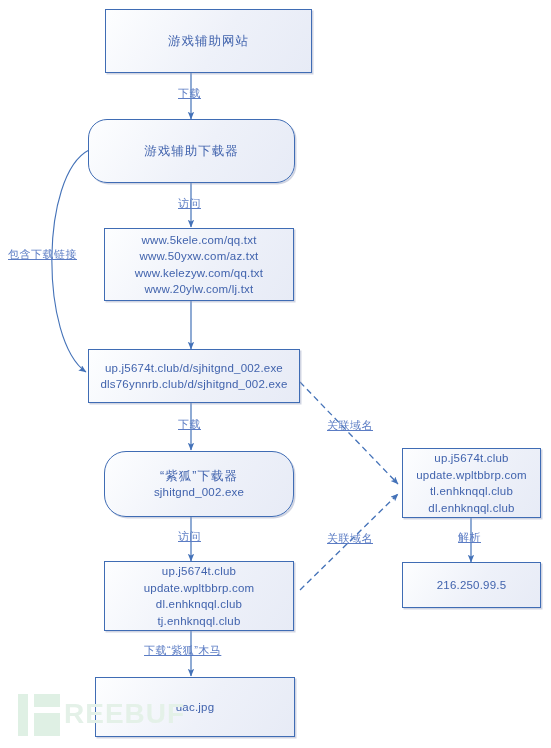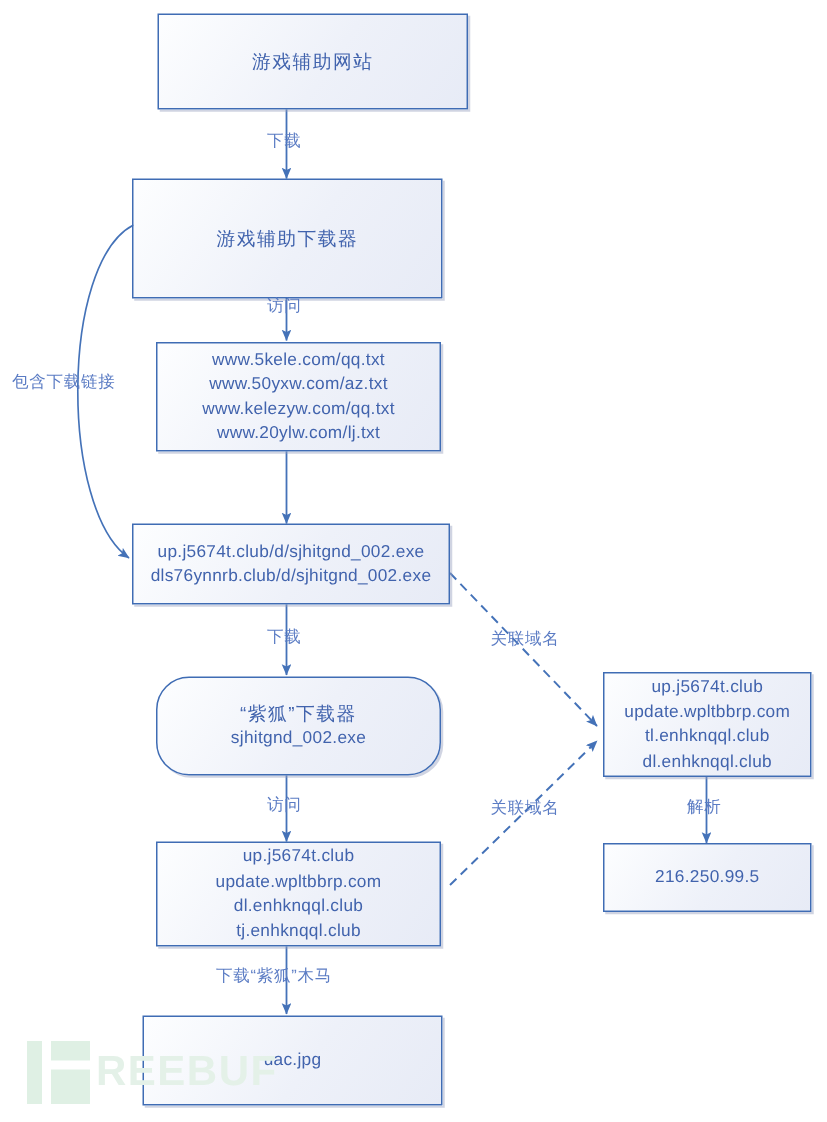--- a/index.html
+++ b/index.html
@@ -62,20 +62,21 @@
   .cjk{font-size:12.5px;letter-spacing:1px;}
 
   
   .elabel{
     position:absolute;
     color:#5b7cc4;
     font-size:10.5px;
     letter-spacing:.5px;
     white-space:nowrap;
     background:transparent;
+    text-decoration:underline;
   }
   .elabel.cjk{font-size:11px;}
   svg{position:absolute;left:0;top:0;}
 </style>
 </head>
 <body>
 
 <div id="canvas">
 
   <svg width="551" height="748">
@@ -108,21 +109,21 @@
 
     <line x1="471" y1="518" x2="471" y2="562" stroke="#4472b8" stroke-width="1.2" marker-end="url(#arrow)"></line>
   </svg>
 
   <div class="node" style="left:88px;top:9px;width:207px;height:64px;margin-left:17px;">
     <div class="lines">
       <div class="cjk">游戏辅助网站</div>
     </div>
   </div>
 
-  <div class="node" style="left:88px;top:119px;width:207px;height:80px;">
+  <div class="node" style="left:88px;top:119px;width:207px;height:64px;border-radius:19px;">
     <div class="lines">
       <div class="cjk">游戏辅助下载器</div>
     </div>
   </div>
 
   <div class="node" style="left:104px;top:228px;width:190px;height:73px;">
     <div class="lines">
       <div>www.5kele.com/qq.txt</div>
       <div>www.50yxw.com/az.txt</div>
       <div>www.kelezyw.com/qq.txt</div>

